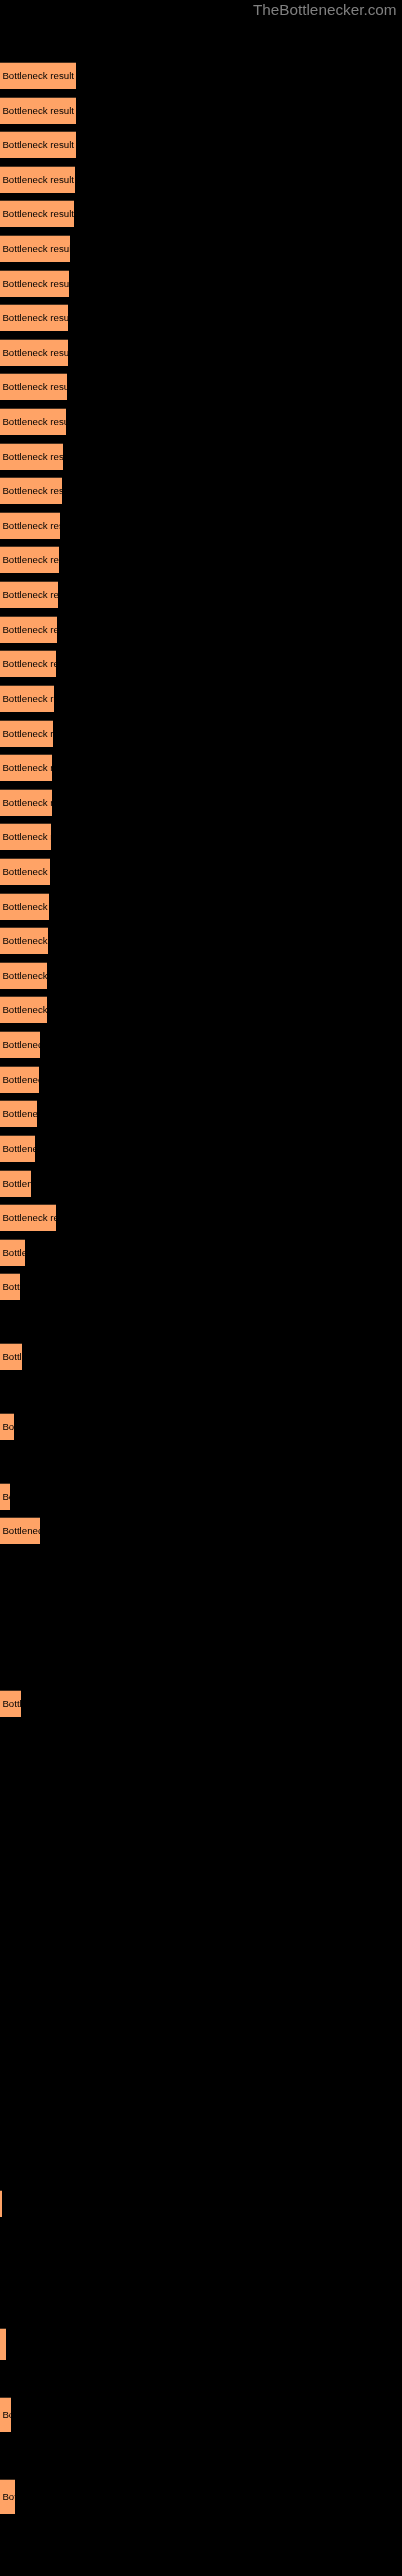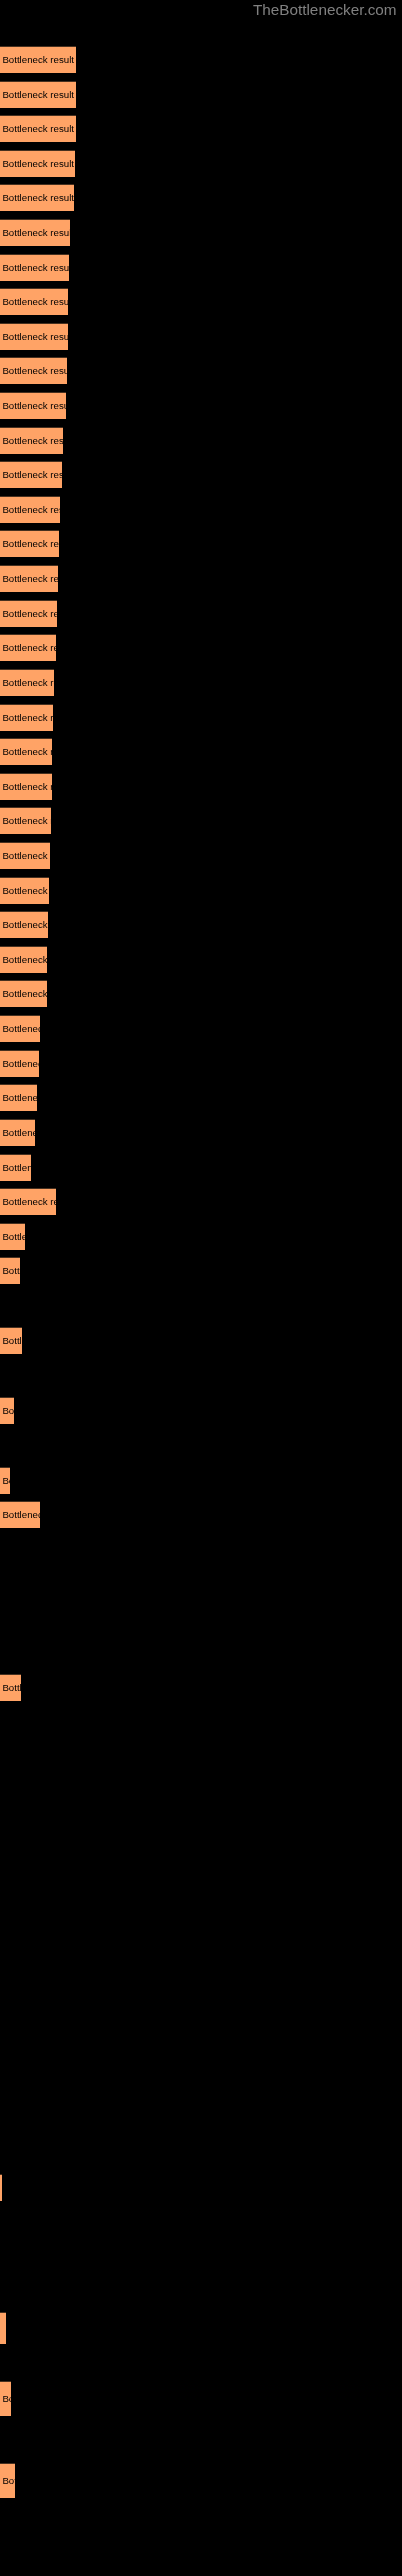--- a/index.html
+++ b/index.html
@@ -39,20 +39,21 @@
   }
   .bar {
     position: absolute;
     left: 0;
     background: #ffa366;
     border-top: 1.6px solid #46301f;
     overflow: hidden;
     white-space: nowrap;
     display: flex;
     align-items: center;
+    margin-top: 16px;
   }
   .bar-label {
     color: #000000;
     font-size: 9.7px;
     line-height: 11.3px;
     padding-left: 2.4px;
     white-space: nowrap;
     font-family: "Liberation Sans", sans-serif;
   }
 </style>

